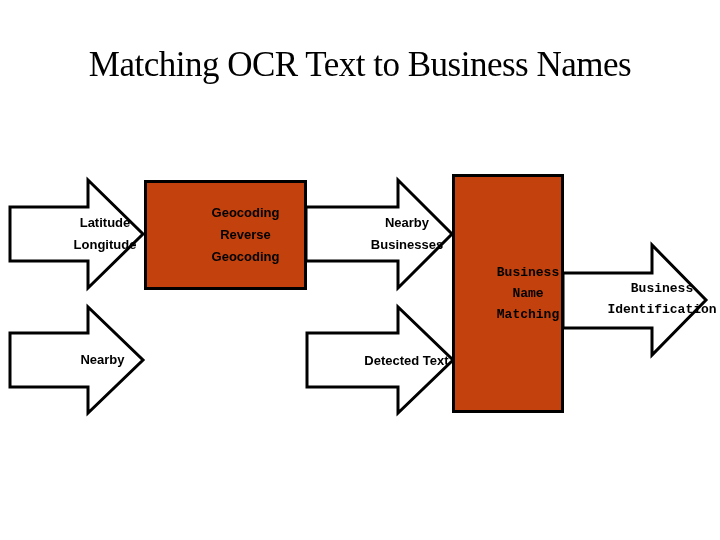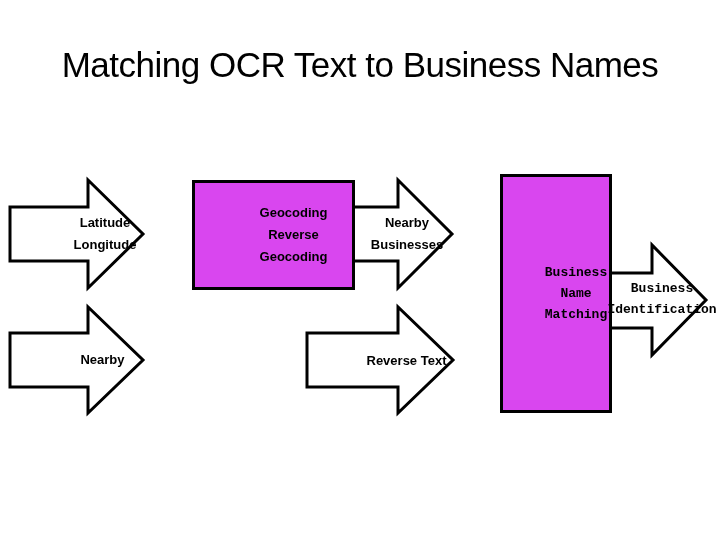--- a/index.html
+++ b/index.html
@@ -13,30 +13,30 @@
   }
   .title{
     position:absolute;
     left:0;top:44px;width:720px;
     text-align:center;
     font-size:35px;
     line-height:1.2;
     color:#000;
     letter-spacing:-0.5px;
     white-space:nowrap;
+    font-family:Liberation Serif, serif;
   }
   .diagram-svg{position:absolute;left:0;top:0;width:720px;height:540px;}
   .node-box{
     position:absolute;
     box-sizing:border-box;
     border:3px solid #000;
-    background:#d946ef;
+    background:#c2410c;
     display:flex;align-items:center;justify-content:center;
     text-align:center;
-    margin-left:48px;
   }
   .diagram-label{
     position:absolute;
     display:flex;align-items:center;justify-content:center;
     text-align:center;
     font-size:13px;
     font-weight:700;
     line-height:22px;
     color:#000;
     white-space:pre-line;
@@ -78,18 +78,18 @@
   </div>
 
   <div class="diagram-label" style="left:10px;top:212px;width:110px;height:44px;">Latitude
 Longitude</div>
 
   <div class="diagram-label" style="left:300px;top:212px;width:134px;height:44px;">Nearby
 Businesses</div>
 
   <div class="diagram-label" style="left:10px;top:349px;width:105px;height:22px;">Nearby</div>
 
-  <div class="diagram-label" style="left:300px;top:350px;width:133px;height:22px;">Reverse Text</div>
+  <div class="diagram-label" style="left:300px;top:350px;width:133px;height:22px;">Detected Text</div>
 
   <div class="diagram-label lh21" style="left:562px;top:278px;width:120px;height:42px;">Business
 Identification</div>
 
 </div>
 
 </body></html>

